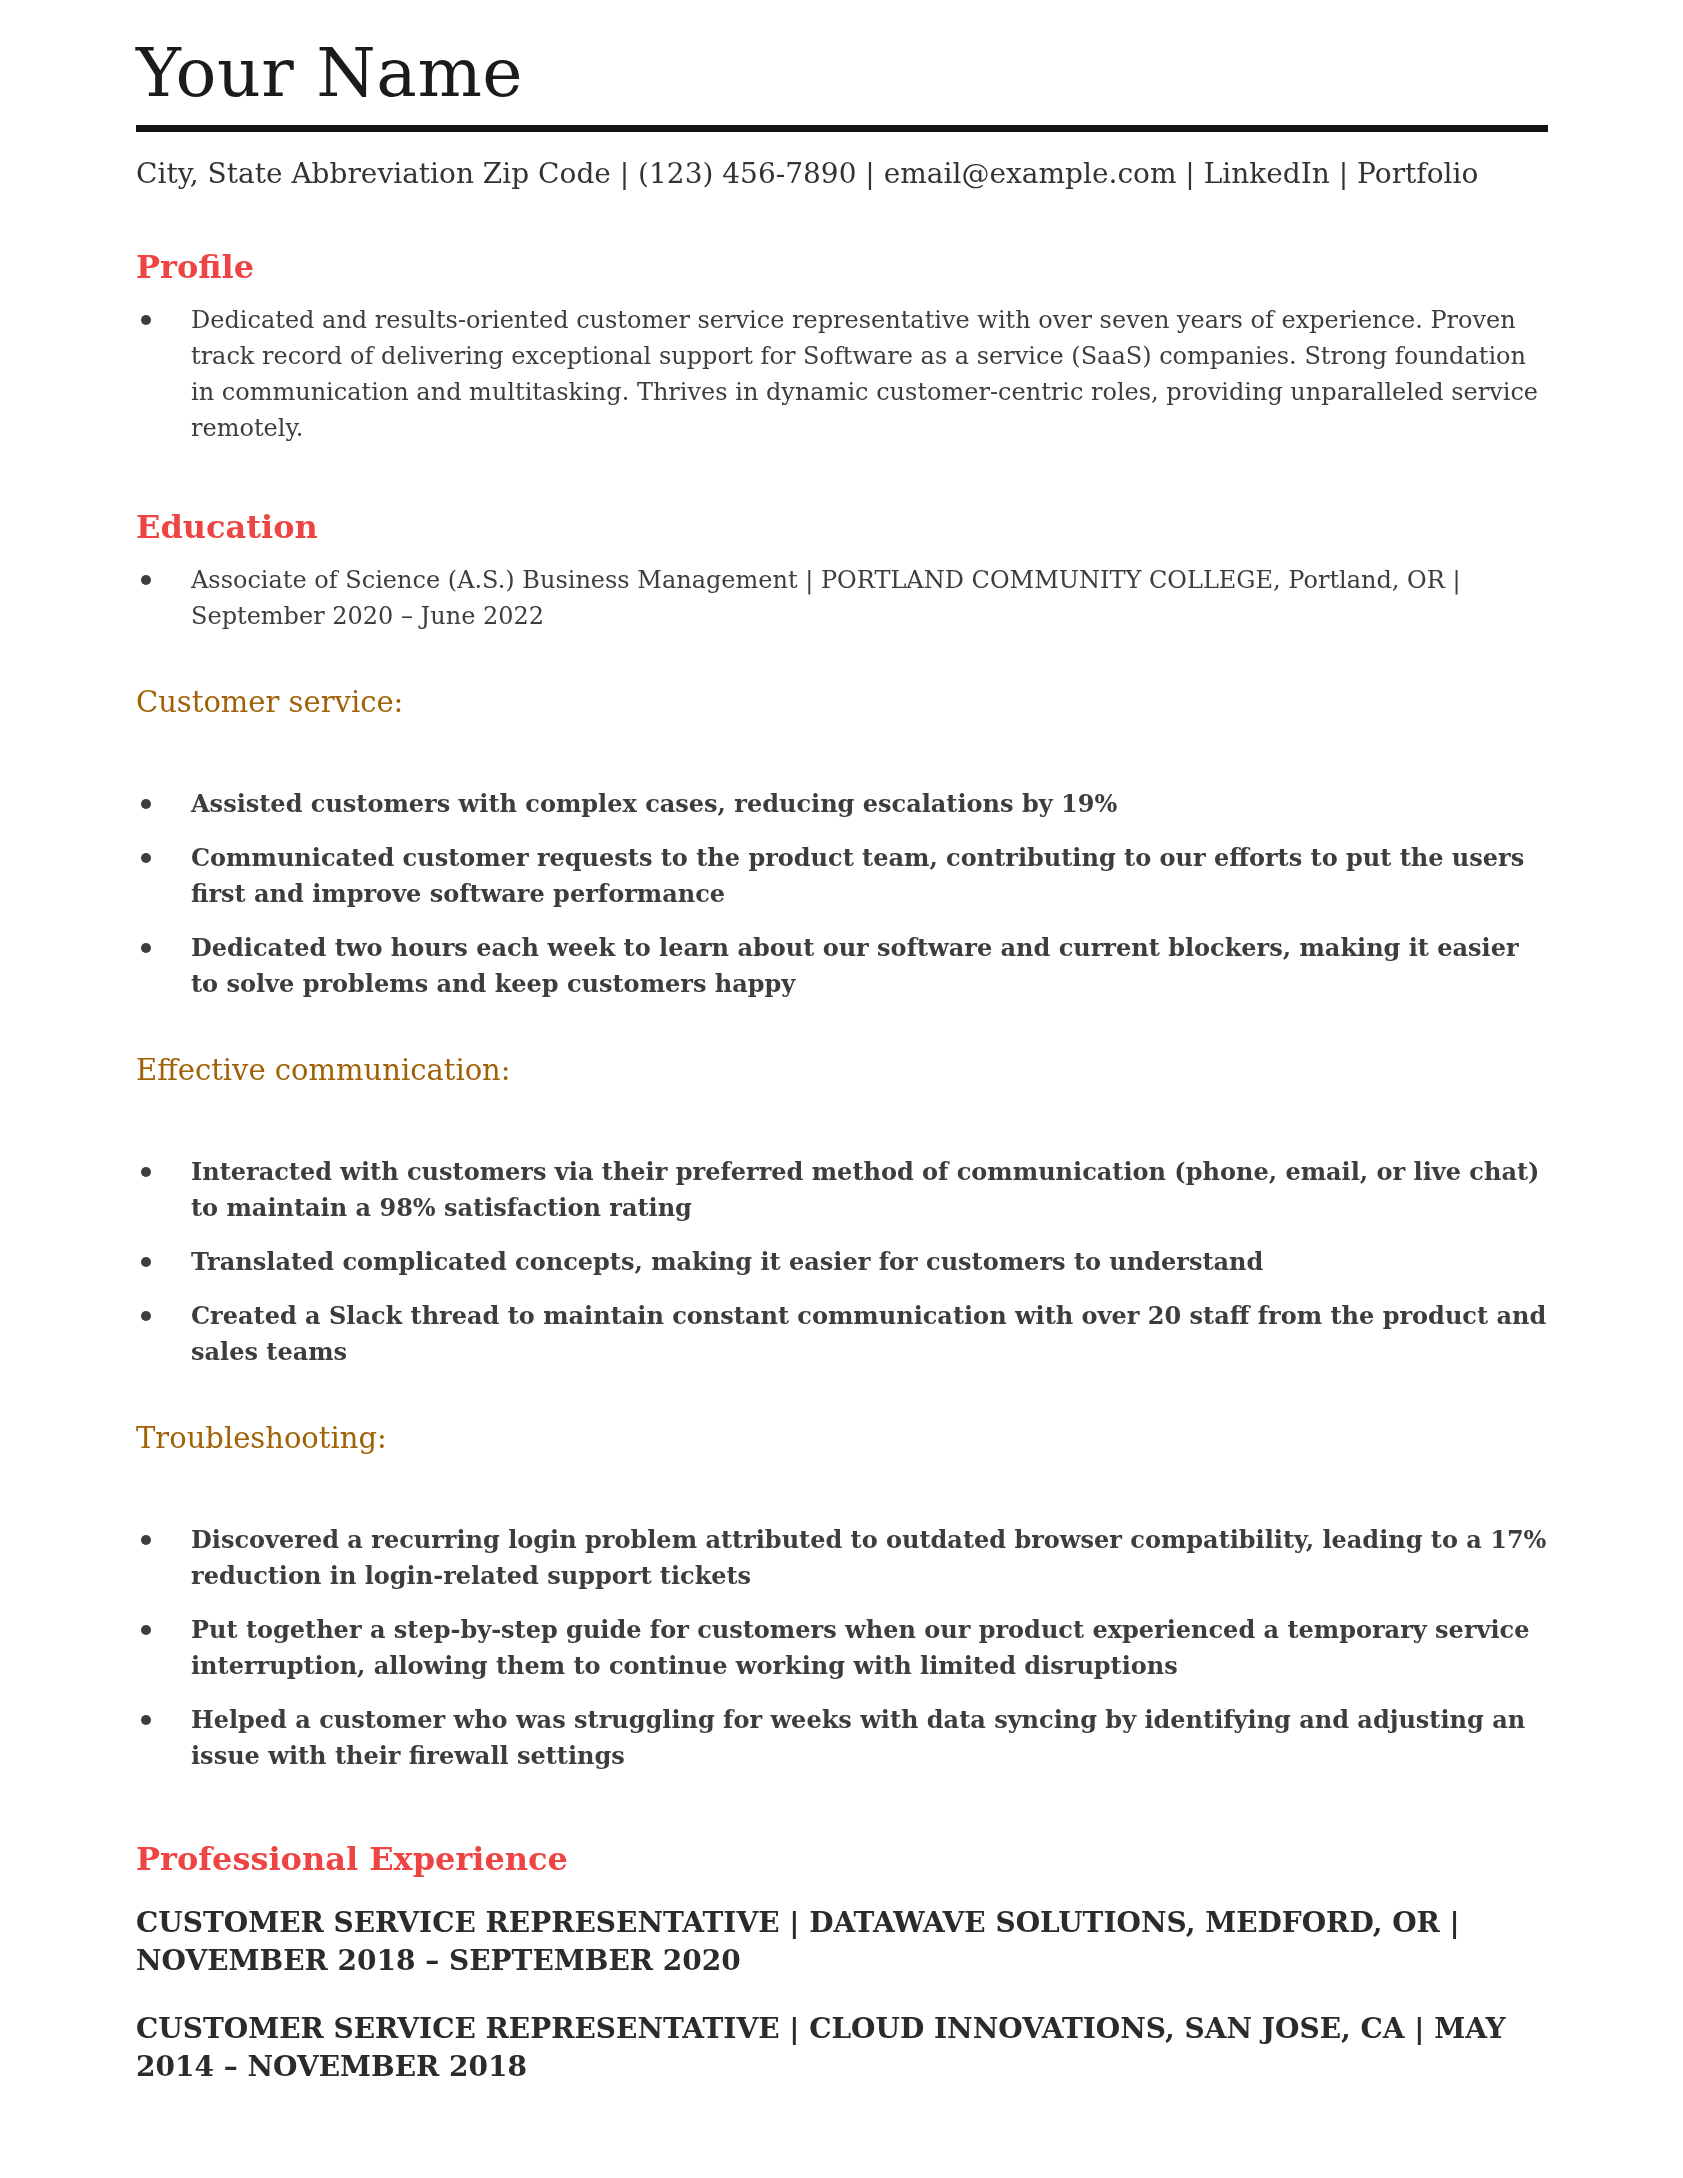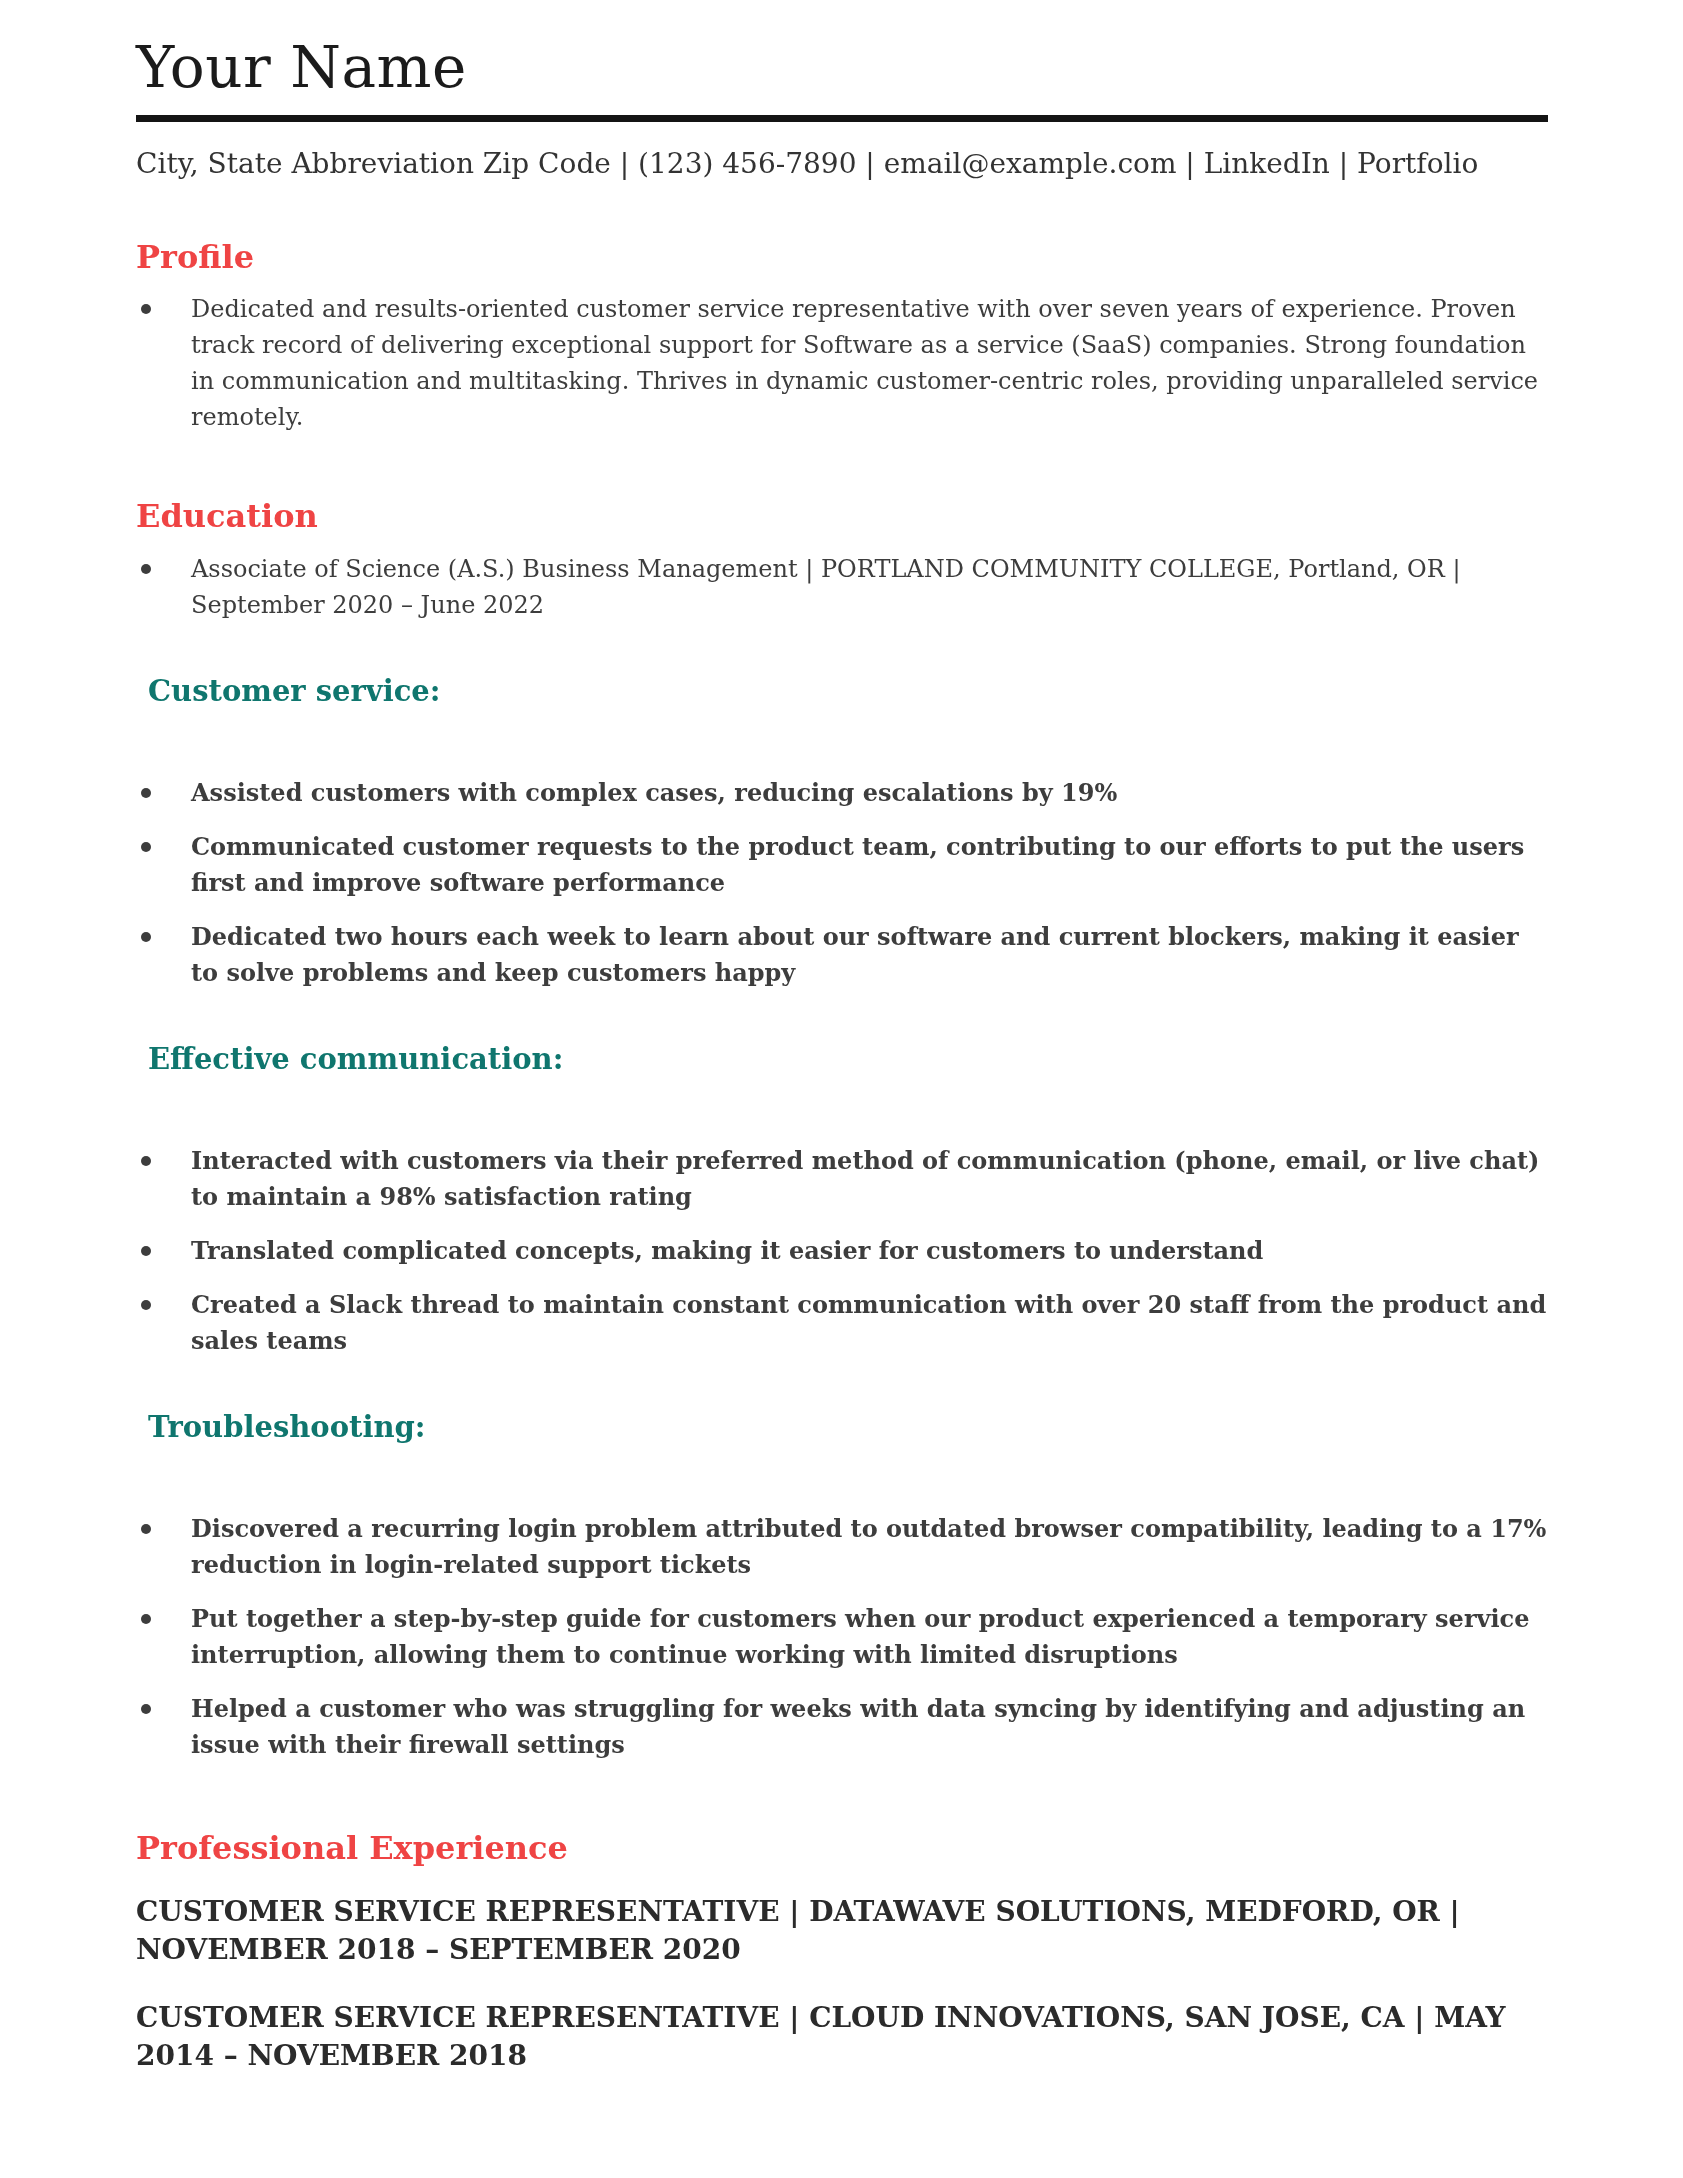--- a/index.html
+++ b/index.html
@@ -10,21 +10,21 @@
     height: 2178px;
     background: #ffffff;
     padding: 36px 135px 0 136px;
     font-family: "DejaVu Serif", "Liberation Serif", serif;
     color: #3d3d3d;
     overflow: hidden;
   }
   
   .name {
     margin: 0;
-    font-size: 58px;
+    font-size: 68px;
     line-height: 1.08;
     font-weight: 400;
     color: #1b1b1b;
     letter-spacing: 0.5px;
   }
   .rule {
     height: 7px;
     background: #141414;
     margin-top: 16px;
   }
@@ -41,25 +41,25 @@
     line-height: 1.15;
     font-weight: 700;
     color: #ef4444;
   }
   #profile h2.sec      { margin-top: 57px; }
   #education h2.sec    { margin-top: 63px; }
   #skills h2.sec       { margin-top: 63px; }
   #experience h2.sec   { margin-top: 67px; }
 
   h3.subhead {
-    margin: 50px 0 0 12px;
+    margin: 50px 0 0 0;
     font-size: 29px;
     line-height: 36px;
-    font-weight: 700;
-    color: #0f766e;
+    font-weight: 400;
+    color: #a16207;
   }
   
   ul.blist {
     list-style: none;
     margin: 0;
     padding: 0;
   }
   ul.blist.tight  { margin-top: 16px; }
   ul.blist.spaced { margin-top: 66px; font-weight: bold; }
   ul.blist li {

